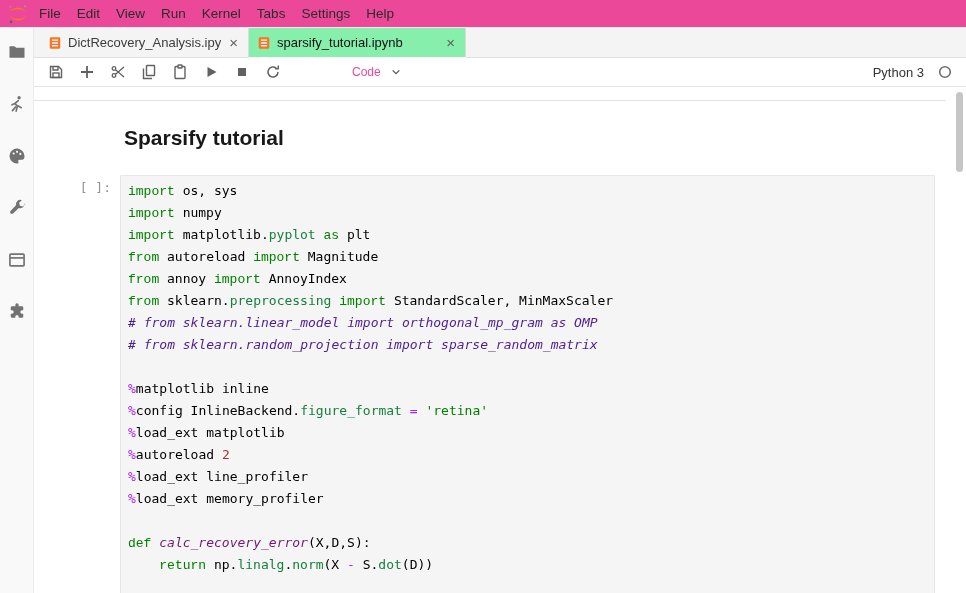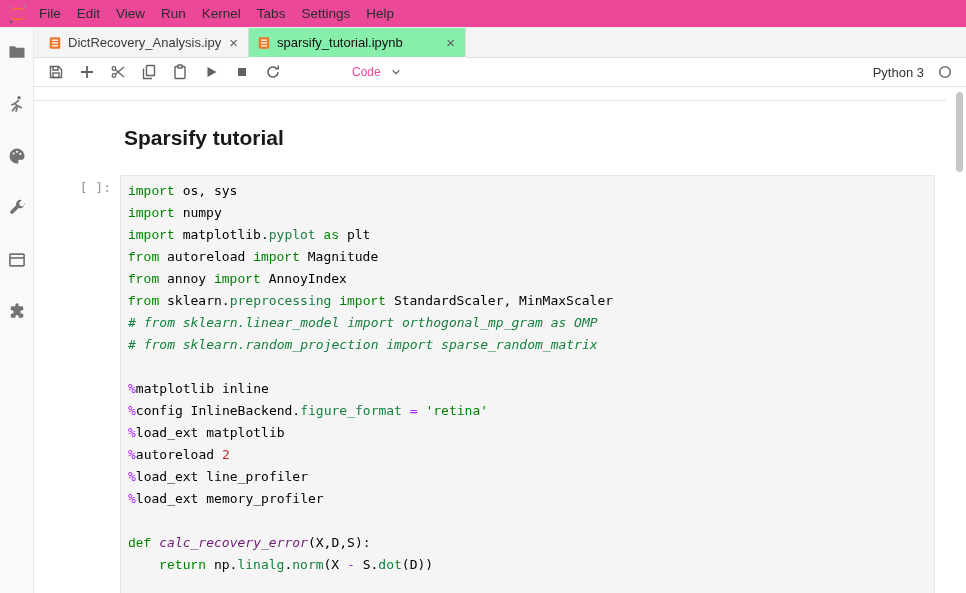--- a/index.html
+++ b/index.html
@@ -47,21 +47,21 @@
   .code-cell{display:flex;margin-right:31px;align-items:stretch;}
   .prompt{width:86px;flex:0 0 86px;box-sizing:border-box;text-align:right;padding:5px 9px 0 0;
           font-family:"DejaVu Sans Mono",monospace;font-size:13px;color:#949494;}
   .editor{flex:1;background:#f5f5f5;border:1px solid #e7e7e7;border-radius:1px;
           padding:4px 0 6px 7px;min-height:420px;cursor:text;}
   .cm-line{height:22px;line-height:22px;white-space:pre;font-family:"DejaVu Sans Mono",monospace;
            font-size:13px;color:#212121;}
   .tk-k{color:#008000;font-family:Liberation Mono, monospace;}
   .tk-p{color:#15803d;}
   .tk-o{color:#AA22FF;}
-  .tk-c{color:#15803d;font-style:italic;}
+  .tk-c{color:#4c1d95;font-style:italic;}
   .tk-s{color:#008000;text-align:right;}
   .tk-n{color:#C02828;}
   .tk-d{color:#701a75;font-weight:normal;font-style:italic;}
   .tk-t{color:#000000;}
 
   .scroll-thumb{position:absolute;right:3px;top:5px;width:7px;height:80px;background:#c6c6c6;
                 border-radius:4px;}
 </style>
 </head>
 <body>

